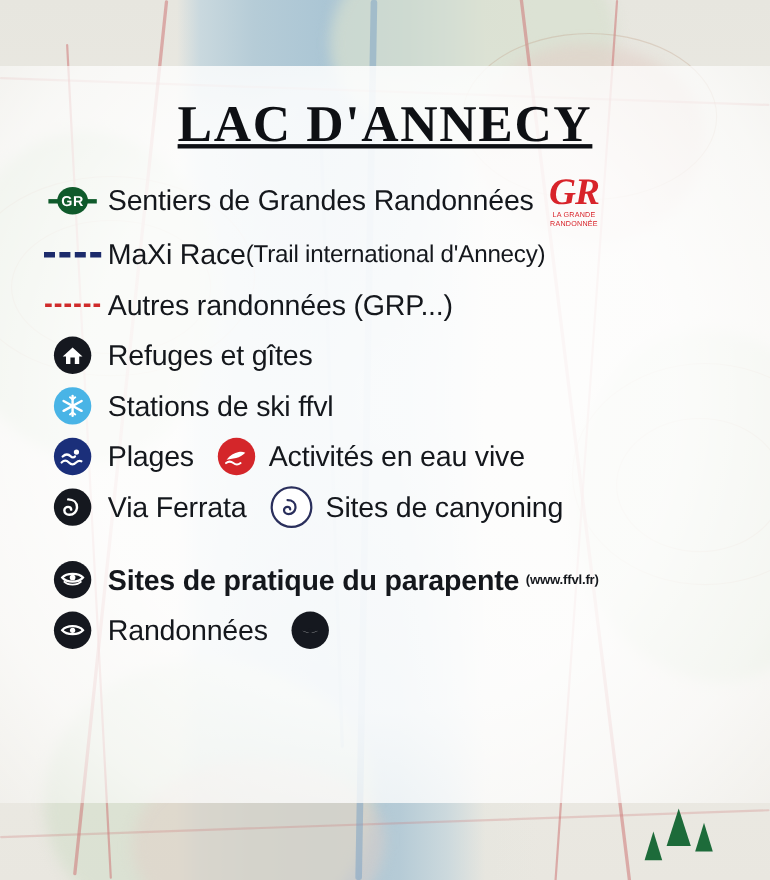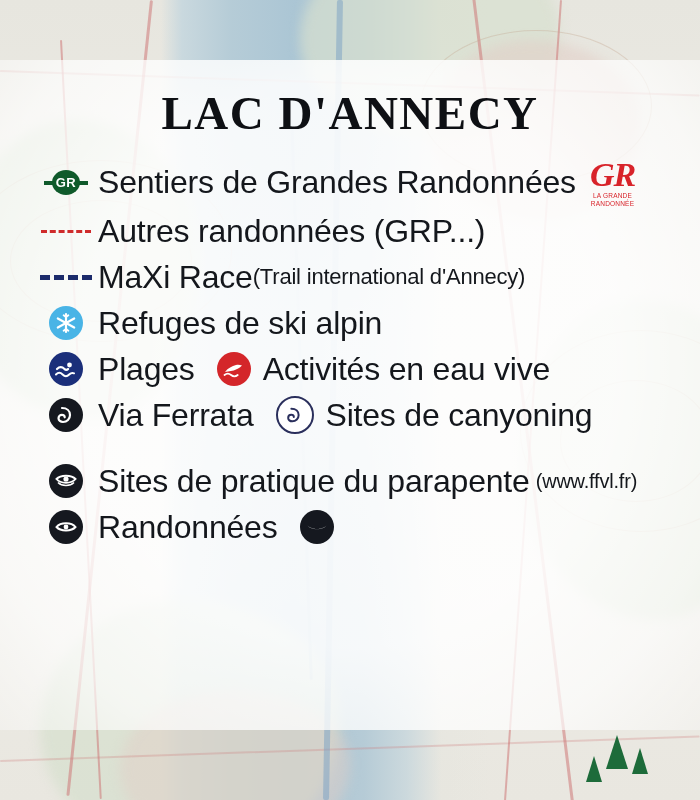--- a/index.html
+++ b/index.html
@@ -105,20 +105,21 @@
   .title {
     position: absolute;
     left: 0; top: 86px;
     width: 700px;
     text-align: center;
     font-family: "Liberation Serif", serif;
     font-weight: bold;
     font-size: 47px;
     letter-spacing: 1.5px;
     color: #0e1014;
+    text-decoration: underline;
   }
 
   .rows {
     position: absolute;
     left: 34px;
     top: 158px;
     width: 640px;
   }
 
   .row {
@@ -129,30 +130,30 @@
   }
   .row .marker {
     width: 64px;
     flex: 0 0 64px;
     display: flex;
     align-items: center;
     justify-content: center;
   }
   .row .label {
     font-family: "Liberation Sans", sans-serif;
-    font-size: 32px;
+    font-size: 26px;
     color: #14171c;
     white-space: nowrap;
     letter-spacing: -0.2px;
   }
   .row .label.small {
     font-size: 22px;
   }
   .row .label.tiny {
-    font-size: 20px;
+    font-size: 12px;
     padding-left: 6px;
   }
 
   
   .gr-badge {
     position: relative;
     width: 44px; height: 26px;
     display: flex; align-items: center; justify-content: center;
   }
   .gr-badge .pill {
@@ -288,53 +289,64 @@
         <div class="label">Sentiers de Grandes Randonnées</div>
         <div class="gr-logo">
           <div class="gr-big">GR</div>
           <div class="gr-sub">LA GRANDE</div>
           <div class="gr-sub">RANDONNÉE</div>
         </div>
       </div>
 
       <div class="row">
         <div class="marker">
-          <div class="dash-red"></div>
-        </div>
-        <div class="label">Autres randonnées (GRP...)</div>
-      </div>
-
-      <div class="row">
-        <div class="marker">
           <div class="dash-blue"></div>
         </div>
         <div class="label">MaXi Race </div>
         <div class="label small">(Trail international d'Annecy)</div>
       </div>
 
+      <div class="row">
+        <div class="marker">
+          <div class="dash-red"></div>
+        </div>
+        <div class="label">Autres randonnées (GRP...)</div>
+      </div>
+
+      <div class="row">
+        <div class="marker">
+          <div class="ico dark">
+            <svg width="22" height="20" viewBox="0 0 22 20" aria-hidden="true">
+              <path d="M11 3 L20 11 H17 V18 H5 V11 H2 Z" fill="#ffffff"></path>
+              <rect x="9" y="12" width="4" height="6" fill="#15181f"></rect>
+            </svg>
+          </div>
+        </div>
+        <div class="label">Refuges et gîtes</div>
+      </div>
 
       <div class="row">
         <div class="marker">
           <div class="ico ski">
             <svg width="24" height="24" viewBox="0 0 24 24" aria-hidden="true">
               <g stroke="#ffffff" stroke-width="2.2" stroke-linecap="round">
                 <line x1="12" y1="3" x2="12" y2="21"></line>
                 <line x1="3.8" y1="7.5" x2="20.2" y2="16.5"></line>
                 <line x1="20.2" y1="7.5" x2="3.8" y2="16.5"></line>
               </g>
               <g stroke="#ffffff" stroke-width="1.8" stroke-linecap="round">
                 <line x1="12" y1="6" x2="9.6" y2="4.2"></line>
                   <line x1="12" y1="6" x2="14.4" y2="4.2"></line>
                 <line x1="12" y1="18" x2="9.6" y2="19.8"></line>
                   <line x1="12" y1="18" x2="14.4" y2="19.8"></line>
               </g>
             </svg>
           </div>
         </div>
-        <div class="label">Refuges de ski alpin</div>
+        <div class="label">Stations de ski ffvl</div>
       </div>
 
       <div class="row">
         <div class="marker">
           <div class="ico blue">
             <svg width="24" height="20" viewBox="0 0 24 20" aria-hidden="true">
               <circle cx="15.5" cy="6" r="2.4" fill="#ffffff"></circle>
               <path d="M3 10 c2.5 -2.5 5 -2.5 7.5 0 c1 1.1 2.6 1.1 3.6 0" fill="none" stroke="#ffffff" stroke-width="2.2" stroke-linecap="round"></path>
               <path d="M2 15.5 c2.2 -2.2 4.4 -2.2 6.6 0 c2.2 2.2 4.4 2.2 6.6 0 c1.6 -1.6 3.2 -2 4.8 -1.2" fill="none" stroke="#ffffff" stroke-width="2" stroke-linecap="round"></path>
             </svg>
@@ -364,21 +376,21 @@
         <span class="inline-ico">
           <span class="ico white">
             <svg width="20" height="20" viewBox="0 0 22 22" aria-hidden="true">
               <path d="M7 4 c5 0 8 3 8 7 c0 4 -3 7 -7 7 c-2.5 0 -4.5 -1.6 -4.5 -3.8 c0 -2 1.6 -3.4 3.4 -3.4 c1.6 0 2.8 1.1 2.8 2.5" fill="none" stroke="#2a2f5c" stroke-width="2.2" stroke-linecap="round"></path>
             </svg>
           </span>
         </span>
         <div class="label">Sites de canyoning</div>
       </div>
 
-      <div class="row" style="margin-top:22px;">
+      <div class="row" style="margin-top:22px;font-weight:bold;">
         <div class="marker">
           <div class="ico dark">
             <svg width="24" height="20" viewBox="0 0 24 20" aria-hidden="true">
               <path d="M2.5 8 c4 -4.5 15 -4.5 19 0 c-4 5 -15 5 -19 0 Z" fill="none" stroke="#ffffff" stroke-width="2"></path>
               <circle cx="12" cy="8" r="2.6" fill="#ffffff"></circle>
               <path d="M4 11.5 c4 4 12 4 16 0" fill="none" stroke="#ffffff" stroke-width="1.6"></path>
             </svg>
           </div>
         </div>
         <div class="label">Sites de pratique du parapente</div>

